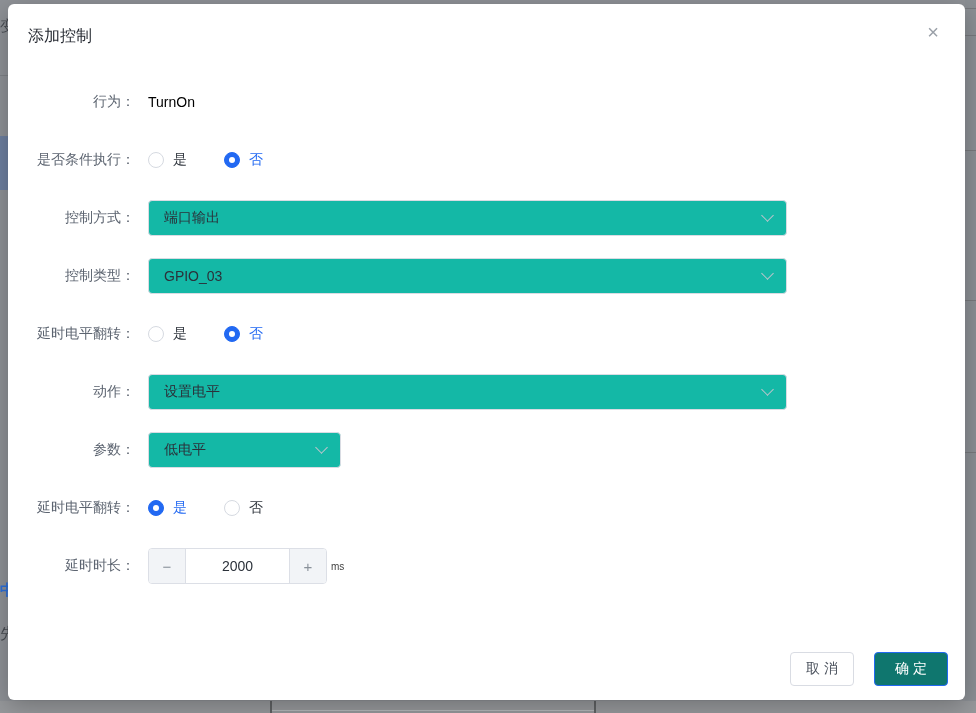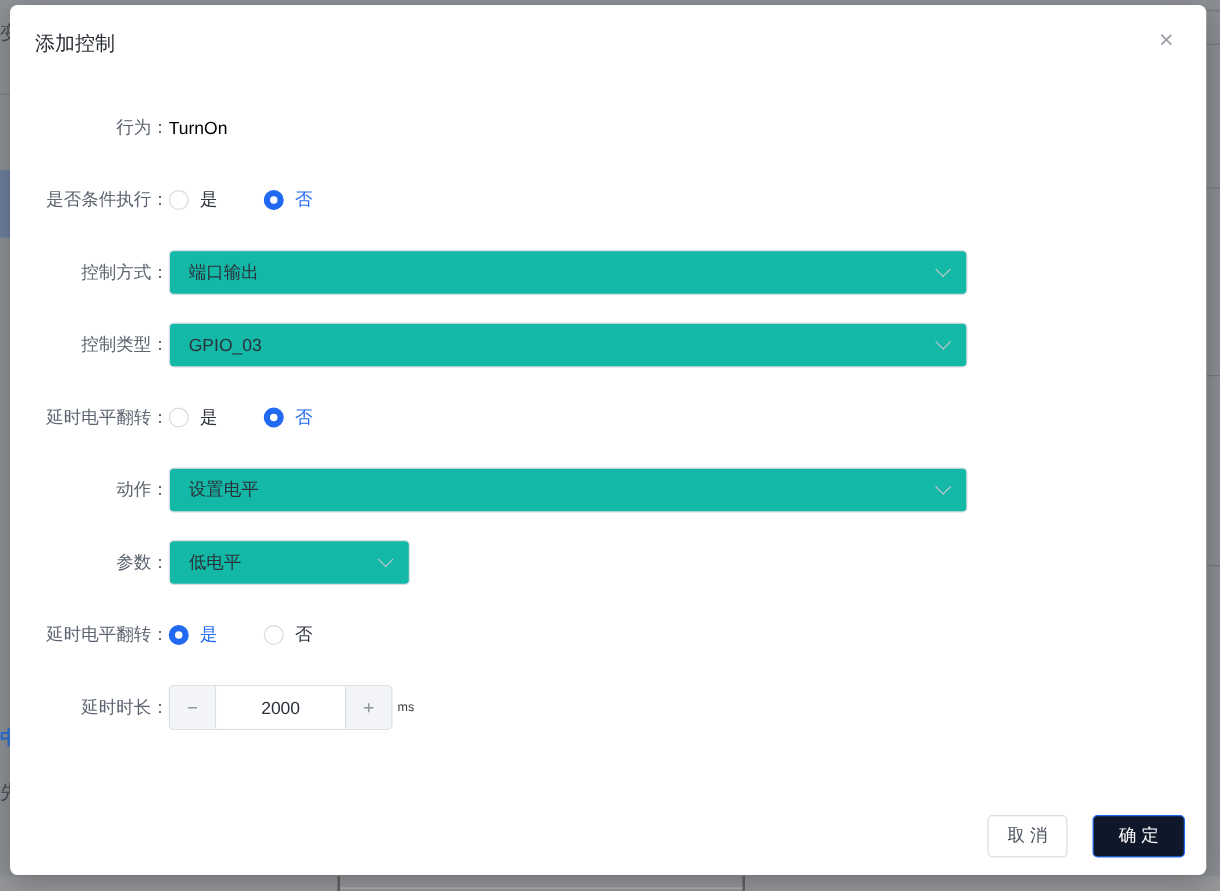--- a/index.html
+++ b/index.html
@@ -32,21 +32,21 @@
   .modal-header { position:relative; padding:20px 44px 0 20px; }
   .modal-title { font-size:16px; font-weight:500; color:#272b33; line-height:24px; }
   .close-btn {
     position:absolute; top:16px; right:20px; width:24px; height:24px;
     font-size:20px; line-height:24px; text-align:center; color:#9aa0a8; cursor:pointer;
   }
 
   .form { margin-top:36px; padding-left:12px; }
   .form-row { display:flex; align-items:center; min-height:36px; margin-bottom:22px; }
   .form-label {
-    width:115px; flex-shrink:0; text-align:right; 
+    width:115px; flex-shrink:0; text-align:right; margin-right:13px;
     color:#5c6470; font-size:14px;
   }
   .plain-value { color:#000000; font-size:14px; }
 
   
   .select {
     position:relative; width:639px; height:36px; background:#14b8a6;
     border:1px solid #d9dce3; border-radius:4px;
     display:flex; align-items:center; padding:0 30px 0 15px; cursor:pointer;
   }
@@ -98,21 +98,21 @@
   }
   .btn {
     height:34px; border-radius:4px; font-size:14px; cursor:pointer;
     display:flex; align-items:center; justify-content:center;
     font-family:inherit;
   }
   .btn-cancel {
     width:64px; background:#fff; border:1px solid #d9dce3; color:#4a515c; margin-right:20px;
   }
   .btn-ok {
-    width:74px; background:#0f172a; border:1px solid #2269f2; color:#fff; font-weight:500;
+    width:74px; background:#0f766e; border:1px solid #2269f2; color:#fff; font-weight:500;
   }
 </style>
 </head>
 <body>
 
 <div>
   <span class="bg-frag" style="left:0px; top:17px;">变</span>
   <div class="bg-line-h" style="left:0; top:75px; width:8px;"></div>
   <div class="bg-band" style="top:136px; height:54px;"></div>
   <span class="bg-frag blue" style="left:0px; top:581px;">中</span>

